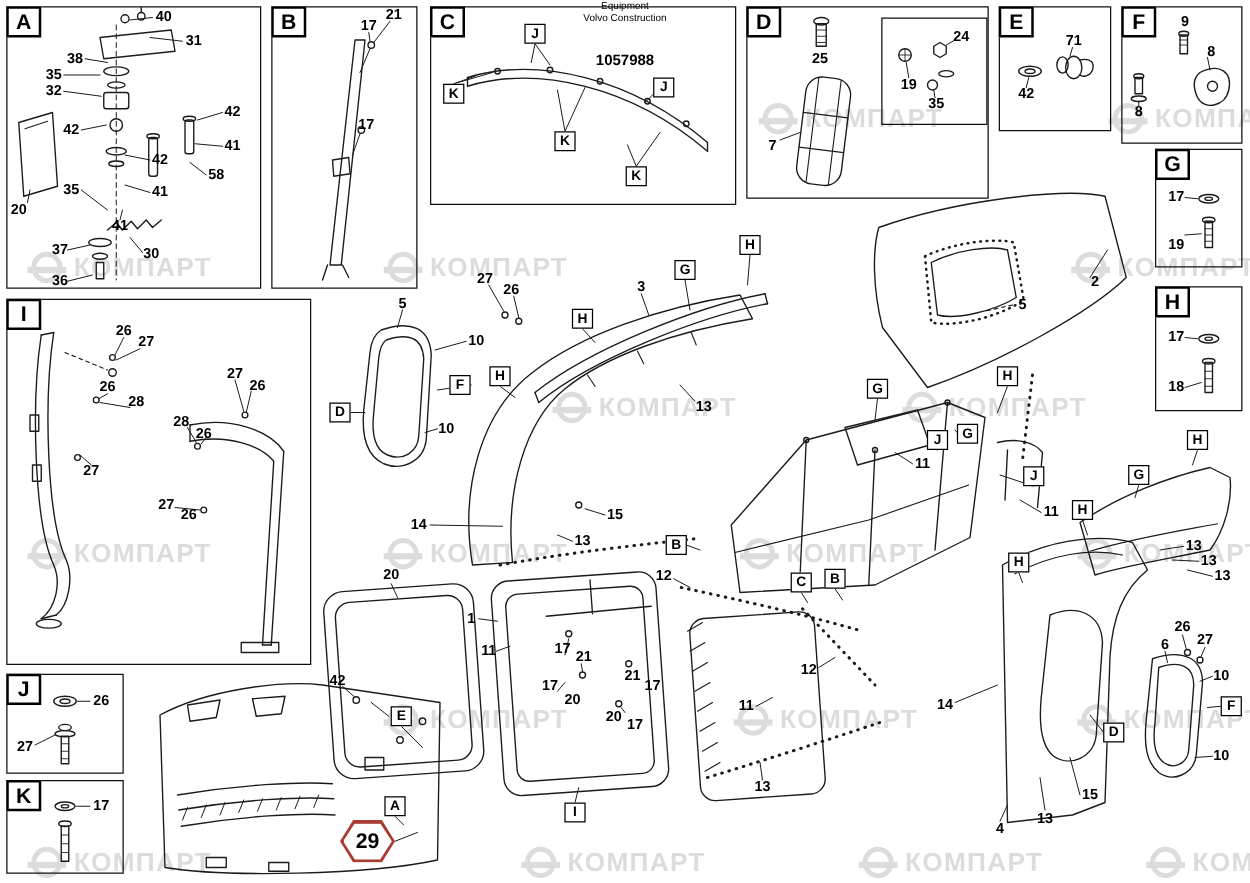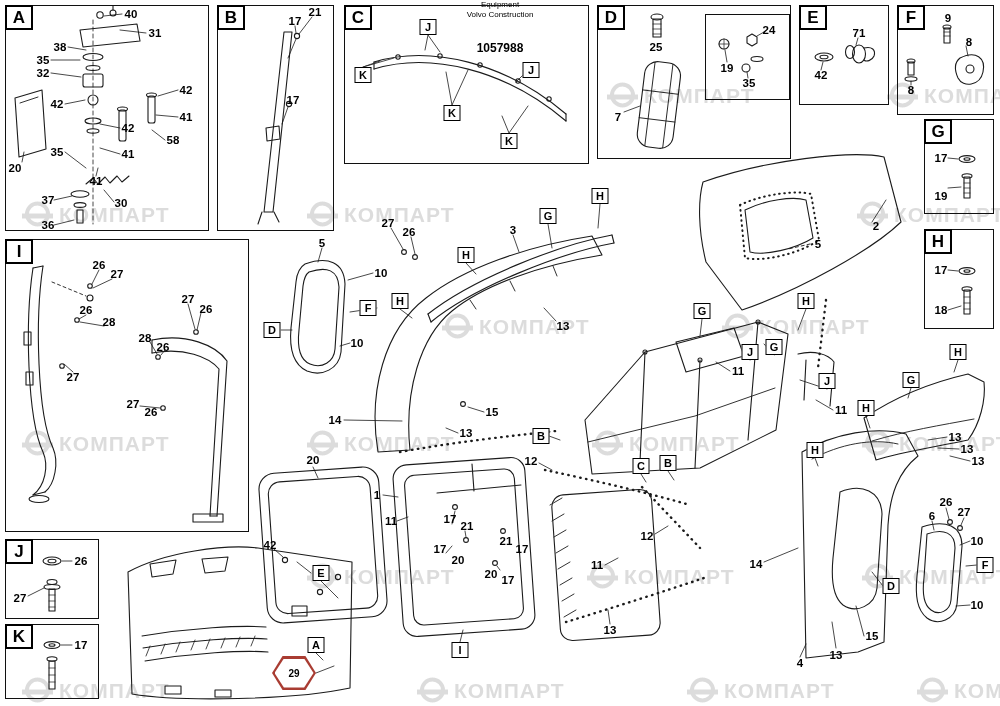--- a/index.html
+++ b/index.html
@@ -36,21 +36,21 @@
             font-size:11px; font-weight:bold; }
   .co-panel { transform:none; width:28px; height:25px; background:#fff;
               border:2.2px solid #000; display:flex; align-items:center;
               justify-content:center; font-size:17px; font-weight:bold; }
   .co-hex { width:44px; height:34px; }
   .hex-outer { position:absolute; inset:0; background:#a93c32;
                clip-path:polygon(24% 0,76% 0,100% 50%,76% 100%,24% 100%,0 50%); }
   .hex-inner { position:absolute; inset:2.5px; background:#fff;
                clip-path:polygon(24% 0,76% 0,100% 50%,76% 100%,24% 100%,0 50%); }
   .hex-label { position:absolute; inset:0; display:flex; align-items:center;
-               justify-content:center; font-size:10px; font-weight:bold; }
+               justify-content:center; font-size:17px; font-weight:bold; }
 
   
   .footer { left:auto; top:auto; width:auto; height:auto; right:10px; bottom:6px;
             text-align:center; }
   .footer .brand { font-size:8px; line-height:1.3; }
   .footer .docnum { font-size:12px; font-weight:bold; margin-top:20px; }
 </style>
 </head>
 <body>
 

